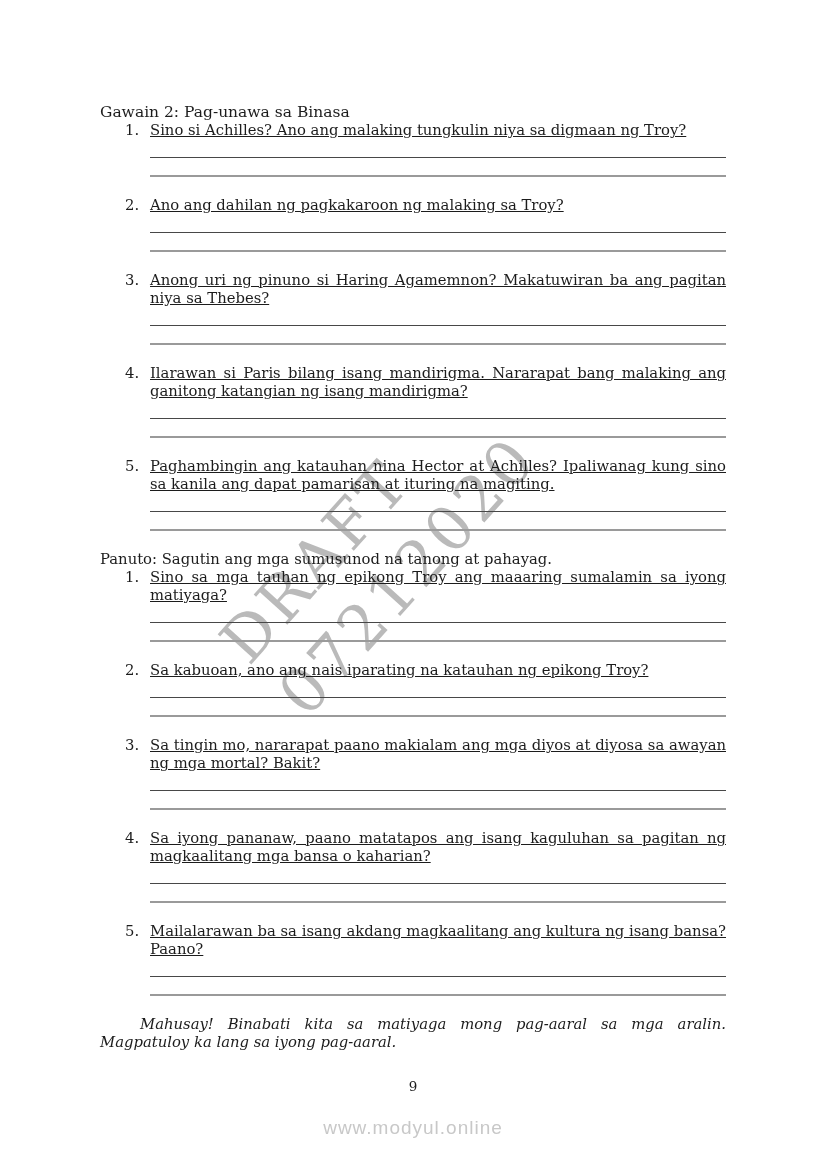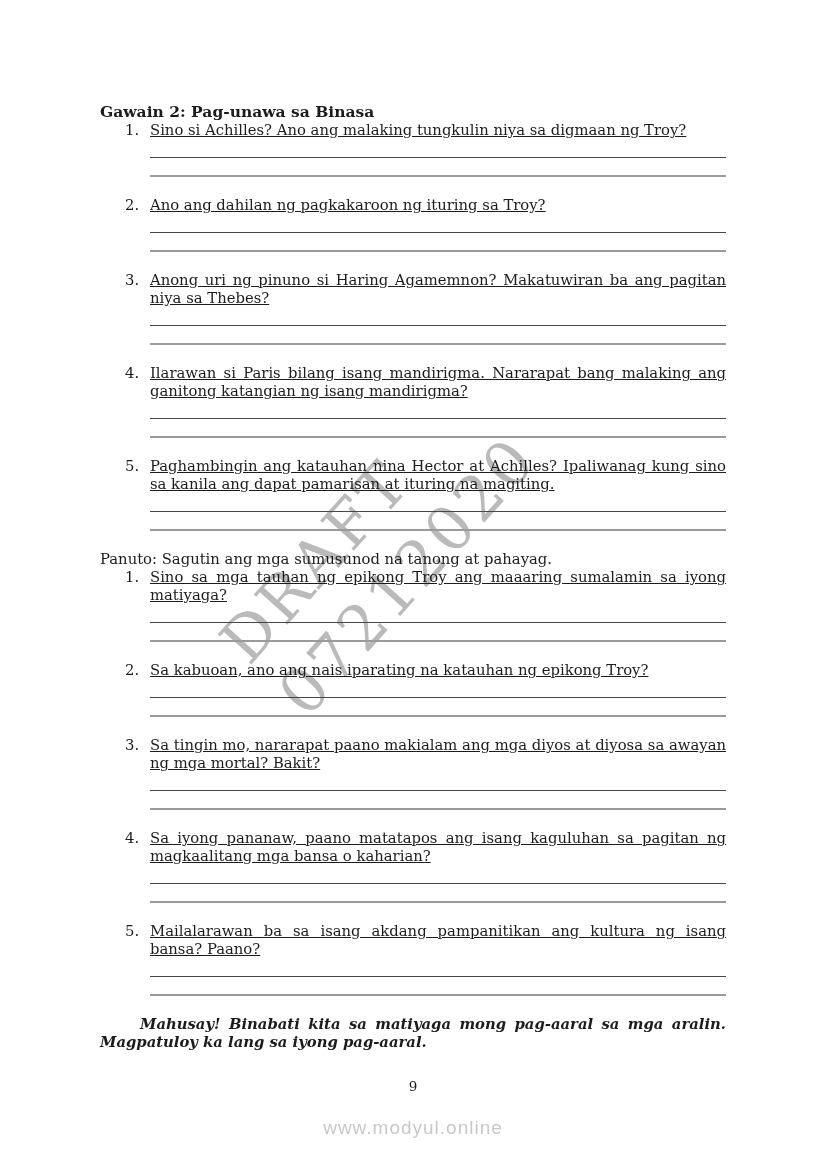--- a/index.html
+++ b/index.html
@@ -24,21 +24,21 @@
     z-index:0;
     transform:rotate(-48deg);
     font-size:62px;
     line-height:78px;
     letter-spacing:4px;
     color:rgba(90,90,90,0.42);
     white-space:nowrap;
     font-family:"DejaVu Serif","Liberation Serif",serif;
   }
   .section-heading{
-    font-weight:bold;
+    font-weight:normal;
     font-size:15.5px;
     line-height:18px;
   }
   .instruction{line-height:18px;}
   .question{display:flex;margin:0;}
   .qnum{flex:0 0 25px;margin-left:25px;}
   .qtext{flex:1;text-align:justify;text-decoration:underline;}
   .answer-lines{margin:0 0 19px 50px;}
   .answer-line-1{height:18px;border-bottom:1px solid #474747;}
   .answer-line-2{height:17px;border-bottom:2px solid #9a9a9a;}
@@ -80,21 +80,21 @@
           <div class="question">
             <div class="qnum">1.</div>
             <div class="qtext">Sino si Achilles? Ano ang malaking tungkulin niya sa digmaan ng Troy?</div>
           </div>
           <div class="answer-lines">
             <div class="answer-line-1"></div>
             <div class="answer-line-2"></div>
           </div>
           <div class="question">
             <div class="qnum">2.</div>
-            <div class="qtext">Ano ang dahilan ng pagkakaroon ng ituring sa Troy?</div>
+            <div class="qtext">Ano ang dahilan ng pagkakaroon ng malaking sa Troy?</div>
           </div>
           <div class="answer-lines">
             <div class="answer-line-1"></div>
             <div class="answer-line-2"></div>
           </div>
           <div class="question">
             <div class="qnum">3.</div>
             <div class="qtext">Anong uri ng pinuno si Haring Agamemnon? Makatuwiran ba ang pagitan niya sa Thebes?</div>
           </div>
           <div class="answer-lines">
@@ -147,29 +147,29 @@
           <div class="question">
             <div class="qnum">4.</div>
             <div class="qtext">Sa iyong pananaw, paano matatapos ang isang kaguluhan sa pagitan ng magkaalitang mga bansa o kaharian?</div>
           </div>
           <div class="answer-lines">
             <div class="answer-line-1"></div>
             <div class="answer-line-2"></div>
           </div>
           <div class="question">
             <div class="qnum">5.</div>
-            <div class="qtext">Mailalarawan ba sa isang akdang pampanitikan ang kultura ng isang bansa? Paano?</div>
+            <div class="qtext">Mailalarawan ba sa isang akdang magkaalitang ang kultura ng isang bansa? Paano?</div>
           </div>
           <div class="answer-lines">
             <div class="answer-line-1"></div>
             <div class="answer-line-2"></div>
           </div>
         </div>
       </div>
 
-    <p class="closing" style="margin:8px 0 0 0;font-weight:bold;">Mahusay! Binabati kita sa matiyaga mong pag-aaral sa mga aralin. Magpatuloy ka lang sa iyong pag-aaral.</p>
+    <p class="closing" style="margin:8px 0 0 0;">Mahusay! Binabati kita sa matiyaga mong pag-aaral sa mga aralin. Magpatuloy ka lang sa iyong pag-aaral.</p>
 
     <div class="page-number">9</div>
 
     <div class="site-footer">www.modyul.online</div>
 
   </div>
 </div>
 
 </body></html>

